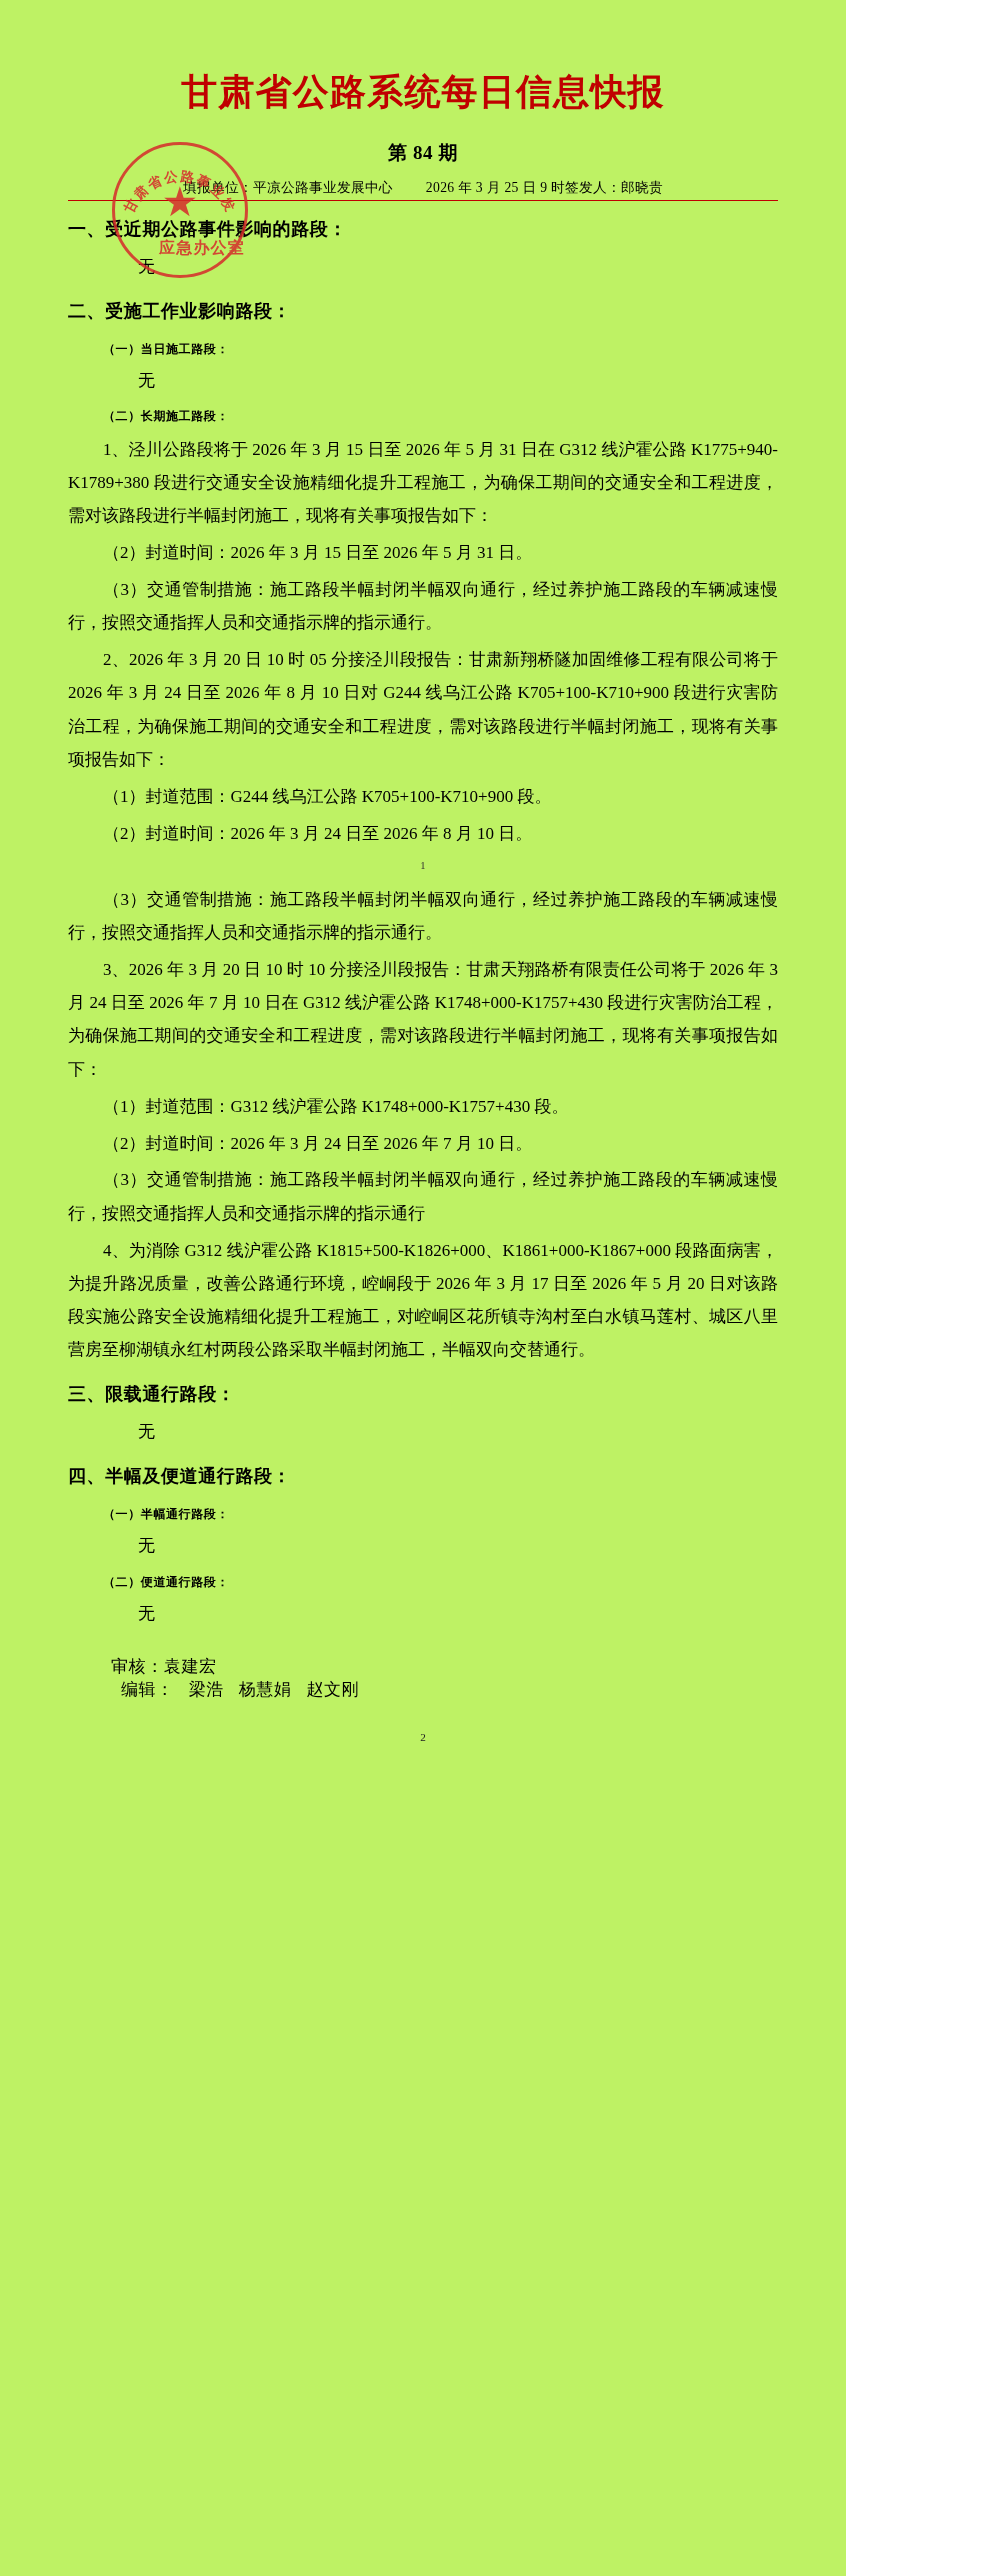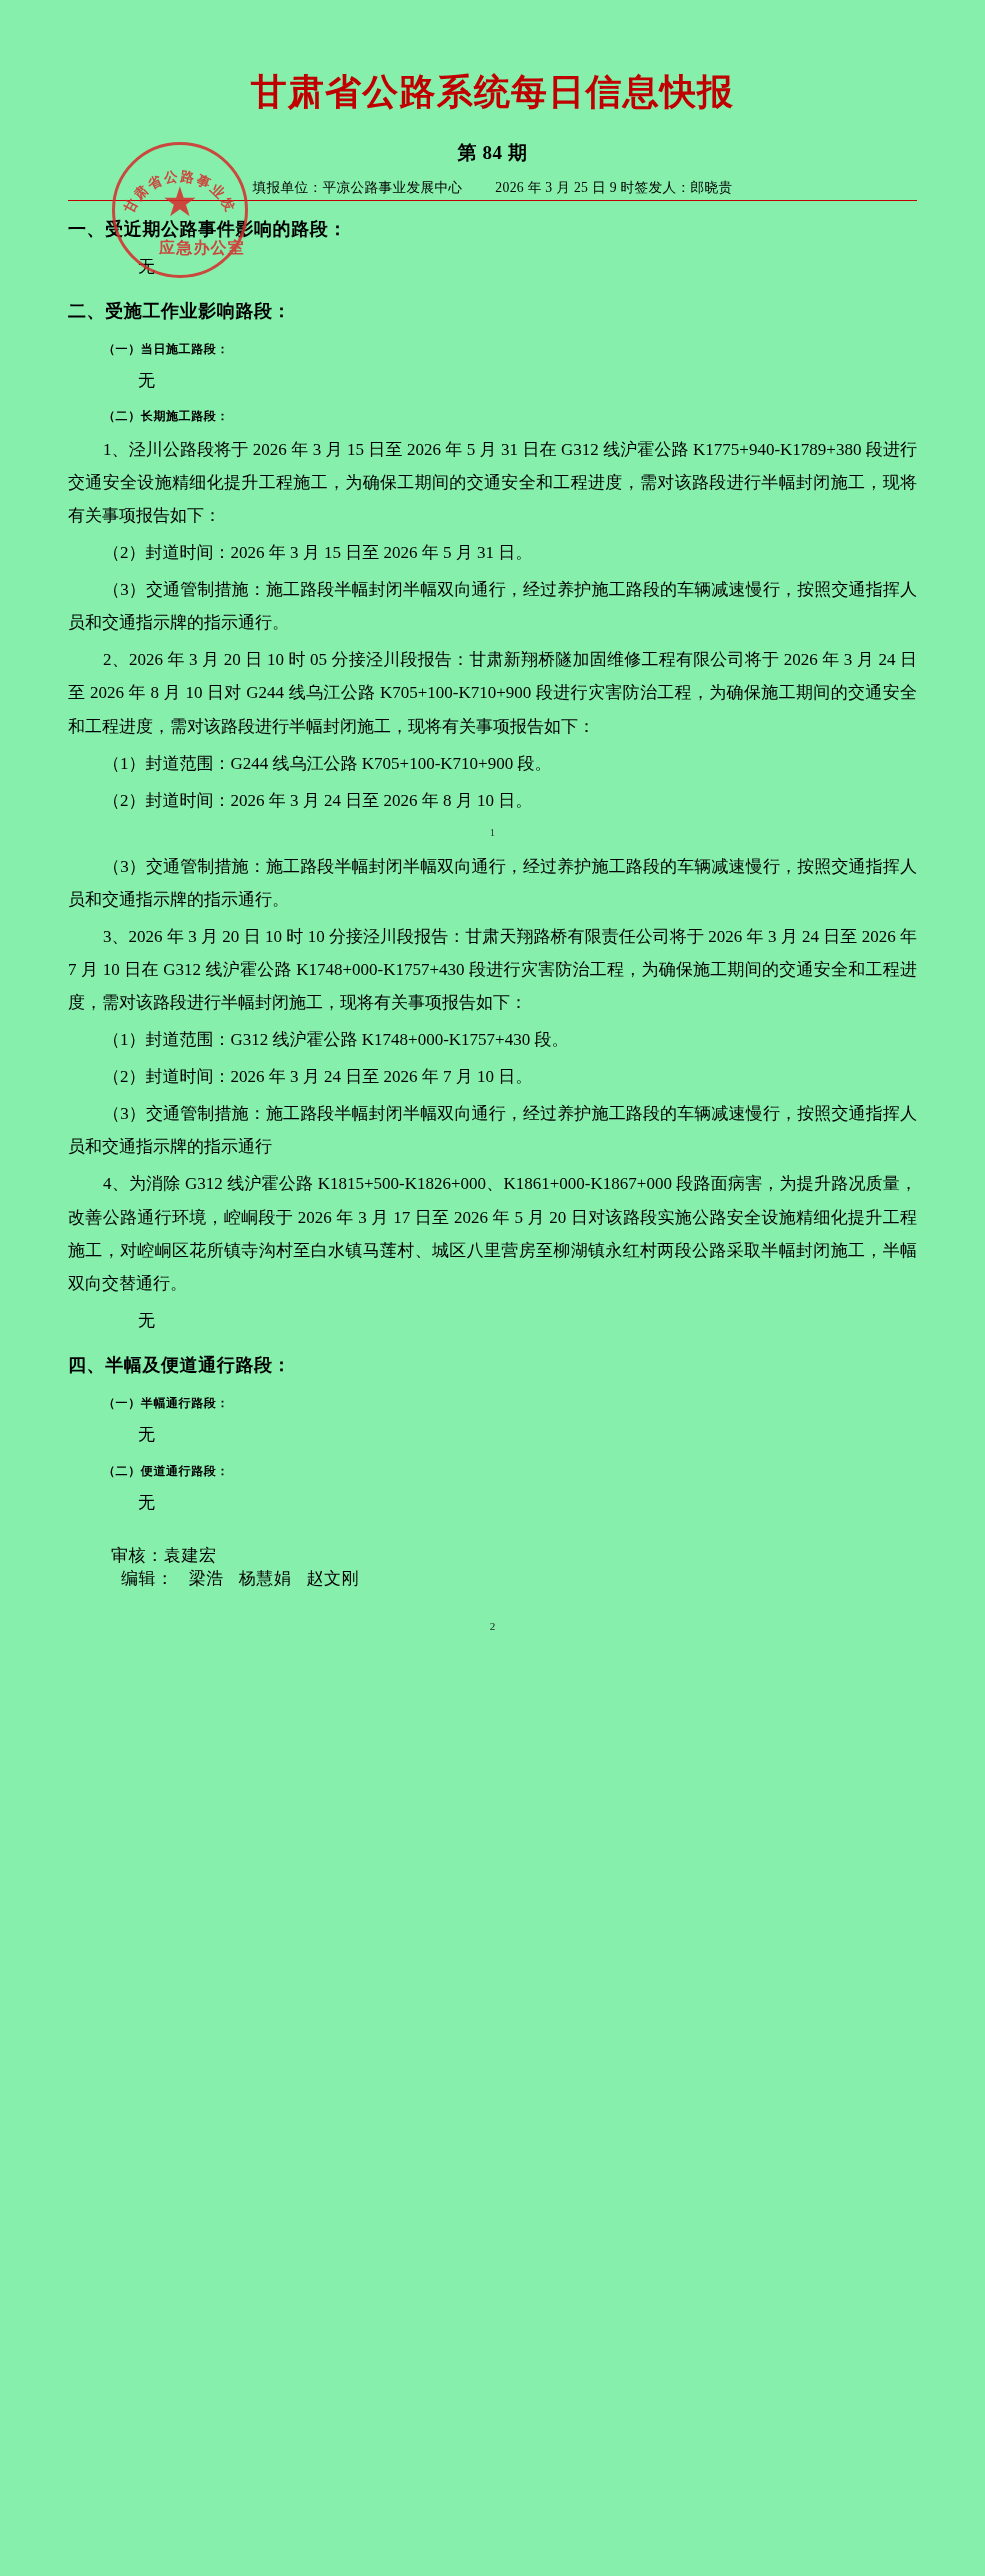--- a/index.html
+++ b/index.html
@@ -6,23 +6,23 @@
     margin: 0;
     padding: 0;
     background: #ffffff;
   }
   body {
     font-family: "Liberation Serif", "DejaVu Serif", serif;
     color: #000;
   }
   .page {
     position: relative;
-    width: 985px;
+    width: 846px;
     min-height: 2576px;
-    background: #86efac;
+    background: #bef264;
     box-sizing: border-box;
     padding: 62px 68px 11px 68px;
   }
   .doc-title {
     text-align: center;
     color: #c00000;
     font-weight: bold;
     font-size: 36px;
     letter-spacing: 1.2px;
     font-family: "Liberation Serif", "DejaVu Serif", serif;
@@ -215,20 +215,21 @@
 
     <div class="para-sub">（3）交通管制措施：施工路段半幅封闭半幅双向通行，经过养护施工路段的车辆减速慢行，按照交通指挥人员和交通指示牌的指示通行。</div>
 
     <div class="para">3、2026 年 3 月 20 日 10 时 10 分接泾川段报告：甘肃天翔路桥有限责任公司将于 2026 年 3 月 24 日至 2026 年 7 月 10 日在 G312 线沪霍公路 K1748+000-K1757+430 段进行灾害防治工程，为确保施工期间的交通安全和工程进度，需对该路段进行半幅封闭施工，现将有关事项报告如下：</div>
     <div class="para-sub">（1）封道范围：G312 线沪霍公路 K1748+000-K1757+430 段。</div>
     <div class="para-sub">（2）封道时间：2026 年 3 月 24 日至 2026 年 7 月 10 日。</div>
     <div class="para-sub">（3）交通管制措施：施工路段半幅封闭半幅双向通行，经过养护施工路段的车辆减速慢行，按照交通指挥人员和交通指示牌的指示通行</div>
 
     <div class="para">4、为消除 G312 线沪霍公路 K1815+500-K1826+000、K1861+000-K1867+000 段路面病害，为提升路况质量，改善公路通行环境，崆峒段于 2026 年 3 月 17 日至 2026 年 5 月 20 日对该路段实施公路安全设施精细化提升工程施工，对崆峒区花所镇寺沟村至白水镇马莲村、城区八里营房至柳湖镇永红村两段公路采取半幅封闭施工，半幅双向交替通行。</div>
 
+    <div class="h1">三、限载通行路段：</div>
     <div class="blank">无</div>
 
     <div class="h1">四、半幅及便道通行路段：</div>
     <div class="h2">（一）半幅通行路段：</div>
     <div class="blank">无</div>
     <div class="h2">（二）便道通行路段：</div>
     <div class="blank">无</div>
 
   </div>
 

